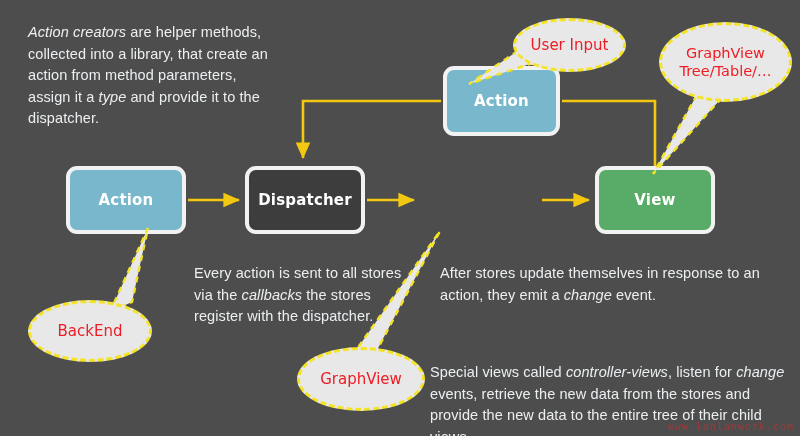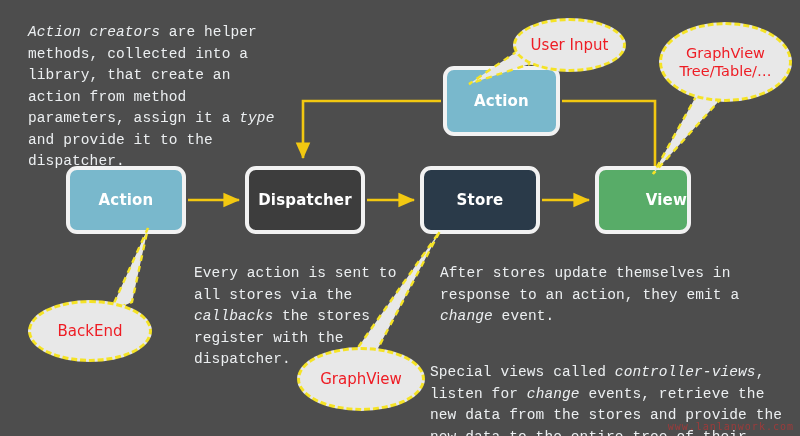--- a/index.html
+++ b/index.html
@@ -14,21 +14,21 @@
     height: 436px;
     background: #4d4d4d;
     overflow: hidden;
     font-family: "DejaVu Sans", "Liberation Sans", sans-serif;
   }
 
   
   .para {
     position: absolute;
     color: #eceff1;
-    font-family: Liberation Mono, monospace;
+    font-family: Liberation Sans, sans-serif;
     font-size: 14.5px;
     line-height: 21.5px;
     letter-spacing: 0.1px;
     white-space: pre-wrap;
   }
   .para i { font-style: italic; }
 
   #para-actioncreators { left: 28px;  top: 22px;  width: 250px; }
   #para-everyaction    { left: 194px; top: 263px; width: 225px; }
   #para-afterstores    { left: 440px; top: 263px; width: 360px; }
@@ -52,21 +52,21 @@
   }
   .node-action      { background: #79b8cc; }
   .node-dispatcher  { background: #3d3d3d; }
   .node-store       { background: #2a3a49; }
   .node-view        { background: #58ac68; }
 
   #node-action-top  { left: 443px; top: 66px;  width: 117px; height: 70px; }
   #node-action-left { left: 66px;  top: 166px; width: 120px; height: 68px; }
   #node-dispatcher  { left: 245px; top: 166px; width: 120px; height: 68px; }
   #node-store       { left: 420px; top: 166px; width: 120px; height: 68px; }
-  #node-view        { left: 595px; top: 166px; width: 96px; height: 68px; justify-content: flex-end; }
+  #node-view        { left: 595px; top: 166px; width: 120px; height: 68px; }
 
   
   #connectors {
     position: absolute;
     left: 0; top: 0;
     width: 800px; height: 436px;
     z-index: 2;
   }
 
   
@@ -160,23 +160,20 @@
   </div>
 
   <div class="node node-action" id="node-action-left">
     <span>Action</span>
   </div>
 
   <div class="node node-dispatcher" id="node-dispatcher">
     <span>Dispatcher</span>
   </div>
 
-  <div class="node node-store" id="node-store">
-    <span>Store</span>
-  </div>
 
   <div class="node node-view" id="node-view">
     <span>View</span>
   </div>
 
   <div class="bubble" id="bubble-graphview">
     <span>
       <span>GraphView</span><br>
       <span>Tree/Table/…</span>
     </span>

